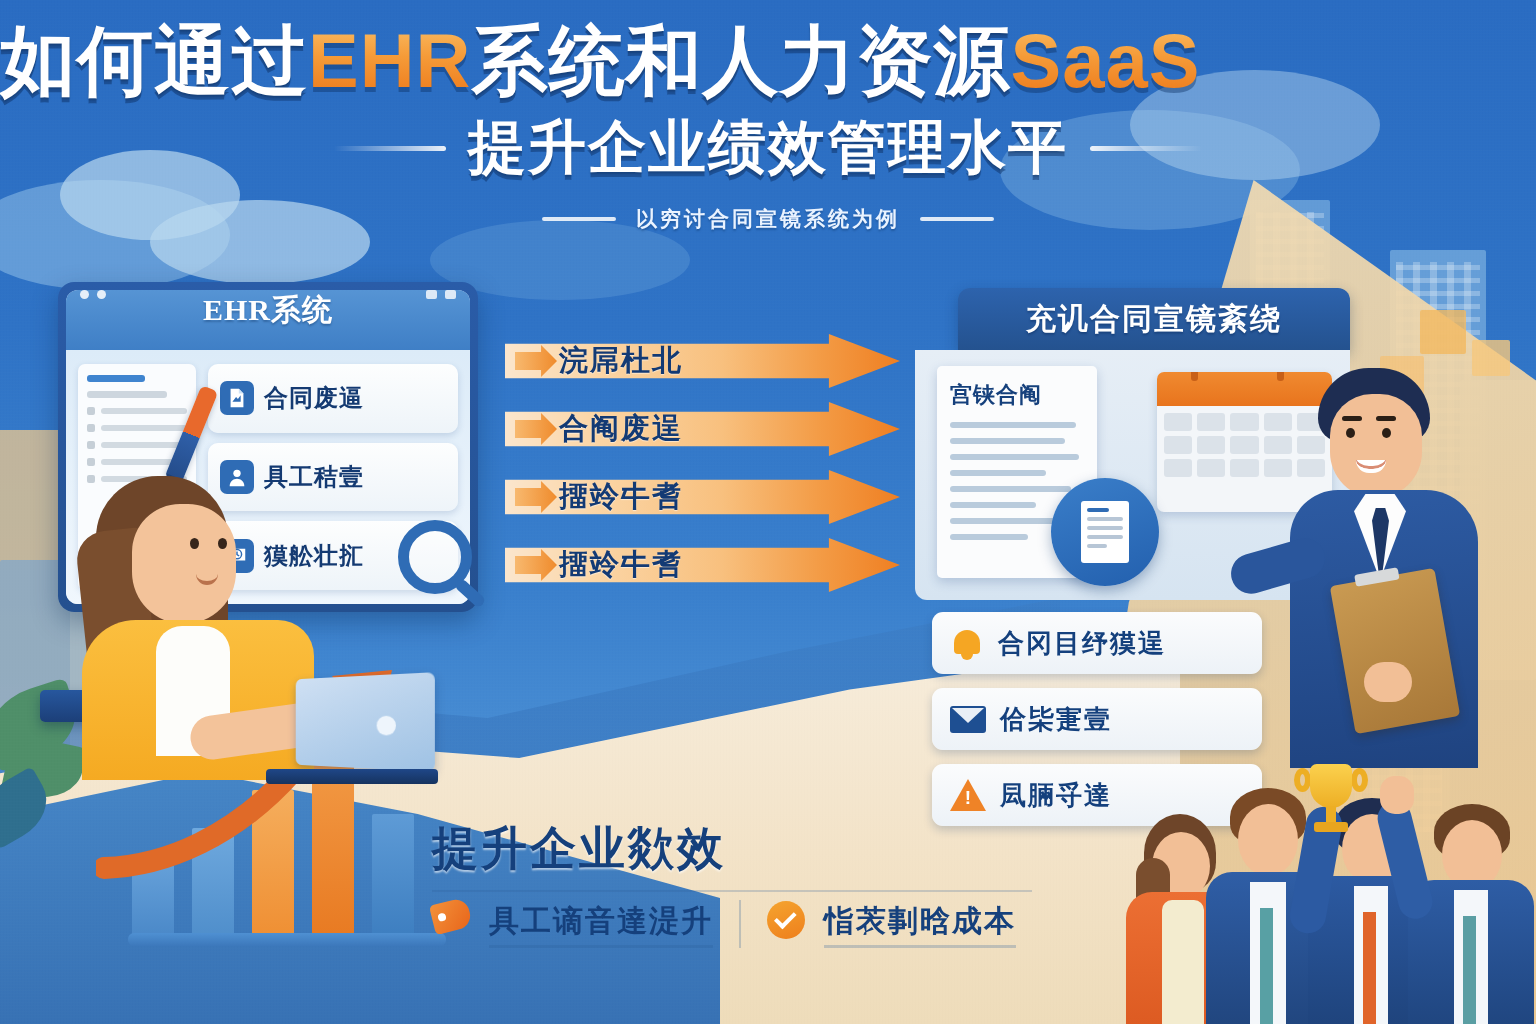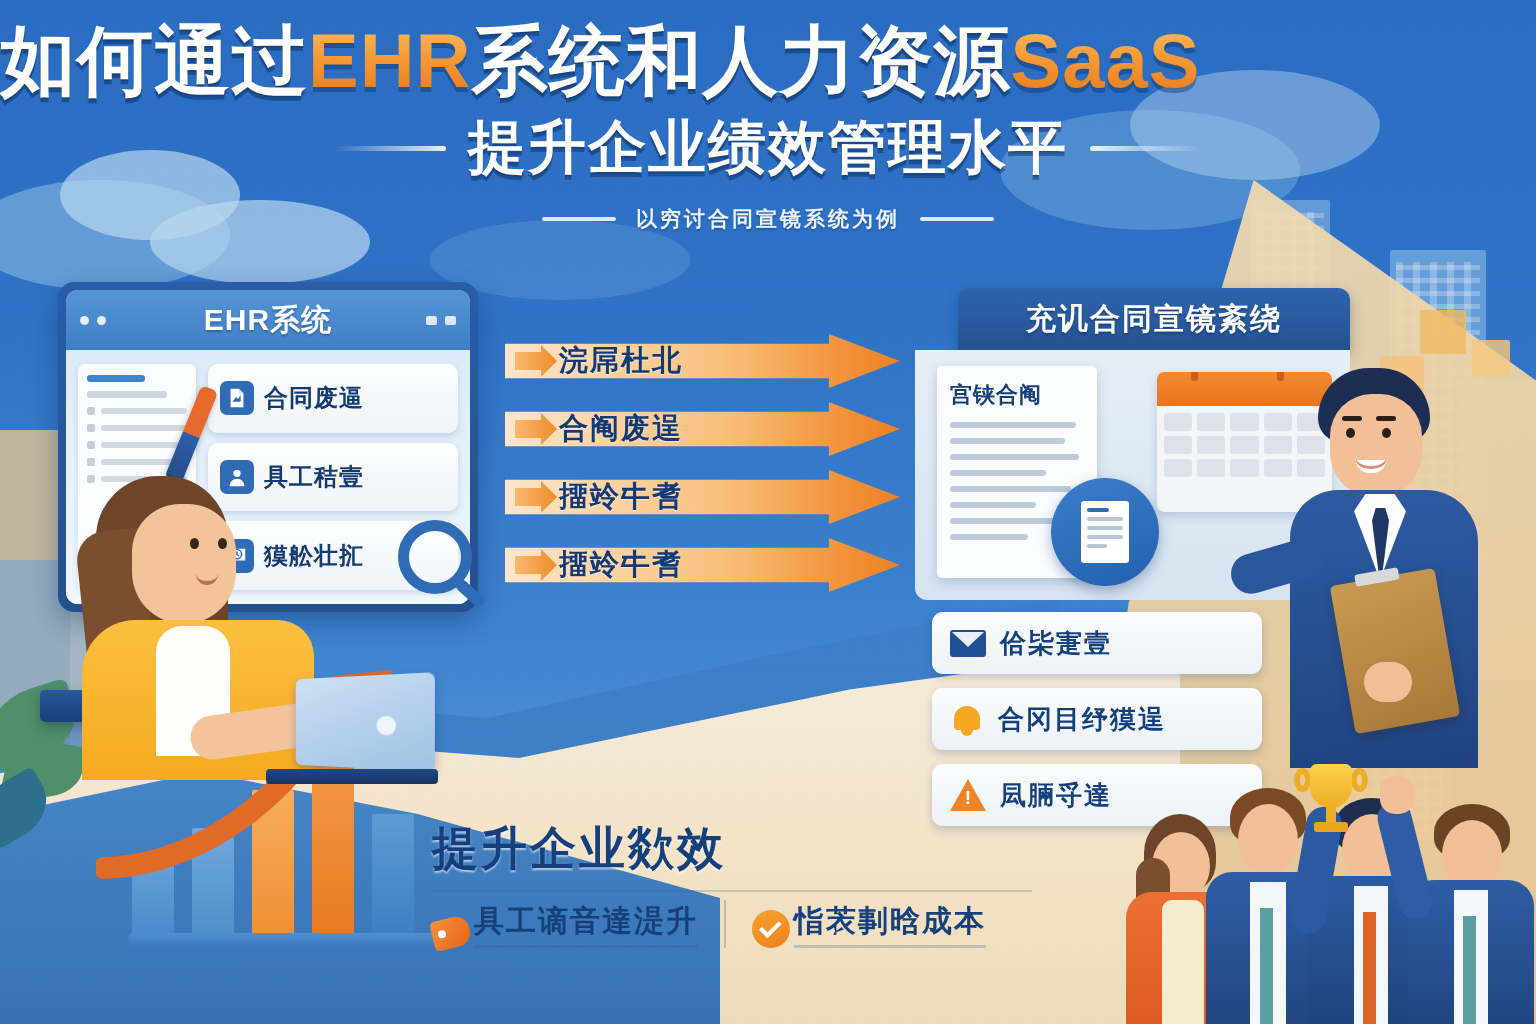--- a/index.html
+++ b/index.html
@@ -93,21 +93,21 @@
   .laptop-shell {
     position:absolute; inset:0; border-radius:16px;
     background:linear-gradient(180deg,#2a5ca8,#24508f);
     box-shadow:0 10px 26px rgba(10,40,80,.35);
     padding:8px;
   }
   .laptop-screen { position:absolute; inset:8px; border-radius:12px; overflow:hidden;
     background:linear-gradient(180deg,#cfe4f7,#eaf3fb); }
   .lt-titlebar {
     height:60px; background:linear-gradient(180deg,#5694d4,#3f7fc6);
-    display:flex; align-items:center; justify-content:center; position:relative;
+    display:flex; align-items:flex-start; justify-content:center; position:relative;font-family:Liberation Serif, serif;
   }
   .lt-dots { position:absolute; left:14px; display:flex; gap:8px; }
   .lt-dots span { width:9px; height:9px; border-radius:50%; background:rgba(255,255,255,.85); }
   .lt-dots-r { position:absolute; right:14px; display:flex; gap:8px; }
   .lt-dots-r span { width:11px; height:9px; border-radius:2px; background:rgba(255,255,255,.8); }
   .lt-title { font-size:30px; font-weight:bold; color:#fff; letter-spacing:1px;
     text-shadow:0 2px 2px rgba(20,60,110,.4); }
   .lt-body { position:absolute; top:60px; left:0; right:0; bottom:0;
     background:linear-gradient(180deg,#dcebf8,#f0f7fd); padding:14px 12px; display:flex; gap:12px; }
 
@@ -254,21 +254,21 @@
   .chart-base { position:absolute; left:0; bottom:14px; width:318px; height:13px;
     background:linear-gradient(180deg,#4f90d2,#3c78bb); border-radius:6px; }
   .growth-arrow { position:absolute; left:96px; top:660px; width:330px; height:230px; z-index:22; }
 
   
   .bottom { position:absolute; left:432px; top:818px; width:600px; z-index:27; }
   .bot-title { font-size:46px; font-weight:bold; color:#15407c; letter-spacing:3px;
     text-shadow:0 2px 2px rgba(255,255,255,.6); white-space:nowrap; }
   .bot-div { height:2px; background:rgba(40,90,150,.22); margin:10px 0 8px; }
   .bot-items { display:flex; gap:26px; align-items:center; }
-  .bot-item { display:flex; align-items:flex-end; gap:4px; }
+  .bot-item { display:flex; align-items:flex-start; gap:19px; }
   .bot-sep { width:2px; height:48px; background:rgba(40,90,150,.25); }
   .bot-txt { font-size:30px; font-weight:bold; color:#15407c; letter-spacing:2px; white-space:nowrap;
     border-bottom:3px solid rgba(40,90,150,.25); padding-bottom:3px; }
   .ico-tag { width:38px; height:30px; flex:none; position:relative;
     background:linear-gradient(135deg,#f3913a,#e8651a); border-radius:5px 14px 14px 5px;
     transform:rotate(-14deg); }
   .ico-tag:after { content:""; position:absolute; left:6px; top:10px; width:8px; height:8px;
     background:#fff; border-radius:50%; }
   .ico-check { width:38px; height:38px; border-radius:50%; flex:none;
     background:linear-gradient(160deg,#f5a42f,#ee7f1c); display:flex; align-items:center;
@@ -557,26 +557,26 @@
     <div class="bm-body"></div>
     <div class="bm-shirt"></div>
     <div class="bm-tie"></div>
     <div class="bm-arm"></div>
     <div class="clipboard"></div>
     <div class="bm-hand"></div>
   </div>
 
   <div class="notes">
     <div class="note">
+      <span class="ico-bell"></span>
+      <span class="note-txt">合冈目纾獏逞</span>
+    </div>
+    <div class="note">
       <span class="ico-mail"></span>
       <span class="note-txt">佮枈寁壹</span>
-    </div>
-    <div class="note">
-      <span class="ico-bell"></span>
-      <span class="note-txt">合冈目纾獏逞</span>
     </div>
     <div class="note">
       <span class="ico-warn"></span>
       <span class="note-txt">凨脼寽達</span>
     </div>
   </div>
 
   <div class="chart">
     <div class="bar" style="left:4px;width:42px;height:80px;background:linear-gradient(180deg,#67a2da,#4a88c8);"></div>
     <div class="bar" style="left:64px;width:42px;height:110px;background:linear-gradient(180deg,#6fa9de,#4f8ecb);"></div>

